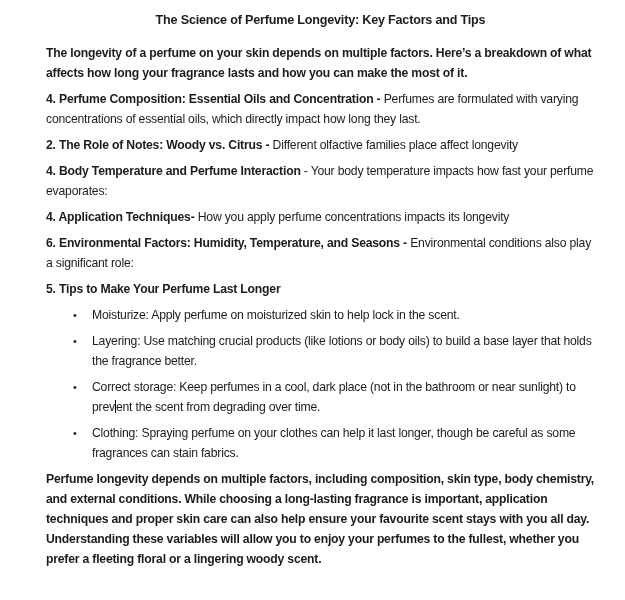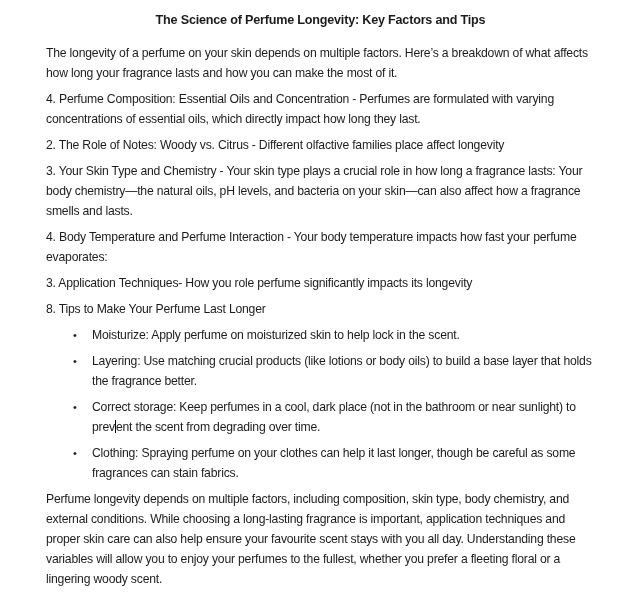--- a/index.html
+++ b/index.html
@@ -28,21 +28,21 @@
     letter-spacing: -0.2px;
     line-height: 20px;
     margin: 0 0 13px 0;
   }
   .para {
     font-size: 12.2px;
     letter-spacing: -0.2px;
     line-height: 20px;
     margin: 0 0 6px 0;
   }
-  .bold { font-weight: 400; }
+  .bold { font-weight: 700; }
   .tips-list {
     list-style: none;
     margin: 2px 0 6px 0;
     padding: 0;
   }
   .tips-list li {
     display: flex;
     align-items: flex-start;
     margin: 0 0 6px 0;
     font-size: 12.2px;
@@ -70,28 +70,28 @@
 <div class="page">
 
   <h1 class="title">The Science of Perfume Longevity: Key Factors and Tips</h1>
 
   <p class="para bold">The longevity of a perfume on your skin depends on multiple factors. Here’s a breakdown of what affects how long your fragrance lasts and how you can make the most of it.</p>
 
   <p class="para"><span class="bold">4. Perfume Composition: Essential Oils and Concentration -</span><span> Perfumes are formulated with varying concentrations of essential oils, which directly impact how long they last.</span></p>
 
   <p class="para"><span class="bold">2. The Role of Notes: Woody vs. Citrus -</span><span> Different olfactive families place affect longevity</span></p>
 
-  <p class="para"><span class="bold">3. Your Skin Type and Chemistry</span><span> - Your skin type plays a crucial role in how long a fragrance lasts: Your body chemistry—the natural oils, pH levels, and bacteria on your skin—can also affect how a fragrance smells and lasts.</span></p>
 
   <p class="para"><span class="bold">4. Body Temperature and Perfume Interaction</span><span> - Your body temperature impacts how fast your perfume evaporates:</span></p>
 
-  <p class="para"><span class="bold">3. Application Techniques-</span><span> How you role perfume significantly impacts its longevity</span></p>
+  <p class="para"><span class="bold">4. Application Techniques-</span><span> How you apply perfume concentrations impacts its longevity</span></p>
 
+  <p class="para"><span class="bold">6. Environmental Factors: Humidity, Temperature, and Seasons -</span><span> Environmental conditions also play a significant role:</span></p>
 
-  <p class="para bold">8. Tips to Make Your Perfume Last Longer</p>
+  <p class="para bold">5. Tips to Make Your Perfume Last Longer</p>
 
   <ul class="tips-list">
     <li>
       <span class="dot">•</span>
       <span>Moisturize: Apply perfume on moisturized skin to help lock in the scent.</span>
     </li>
     <li>
       <span class="dot">•</span>
       <span>Layering: Use matching crucial products (like lotions or body oils) to build a base layer that holds the fragrance better.</span>
     </li>

